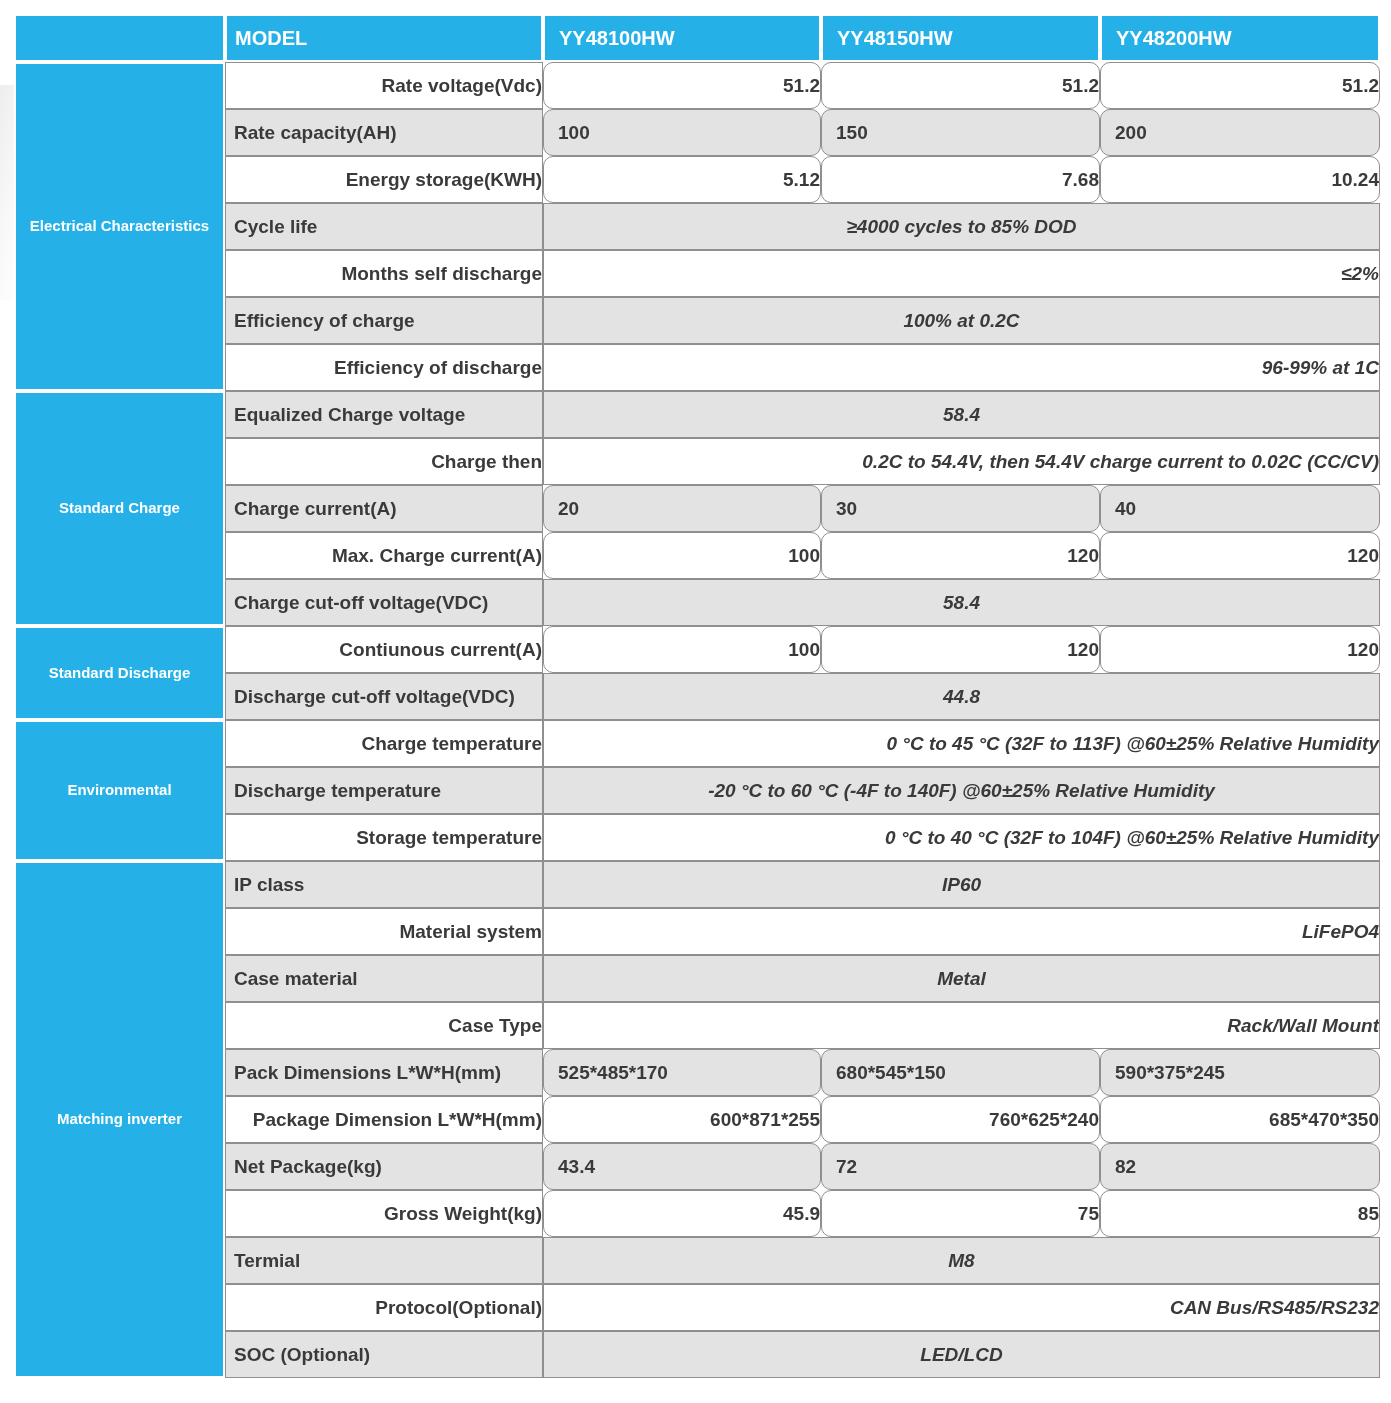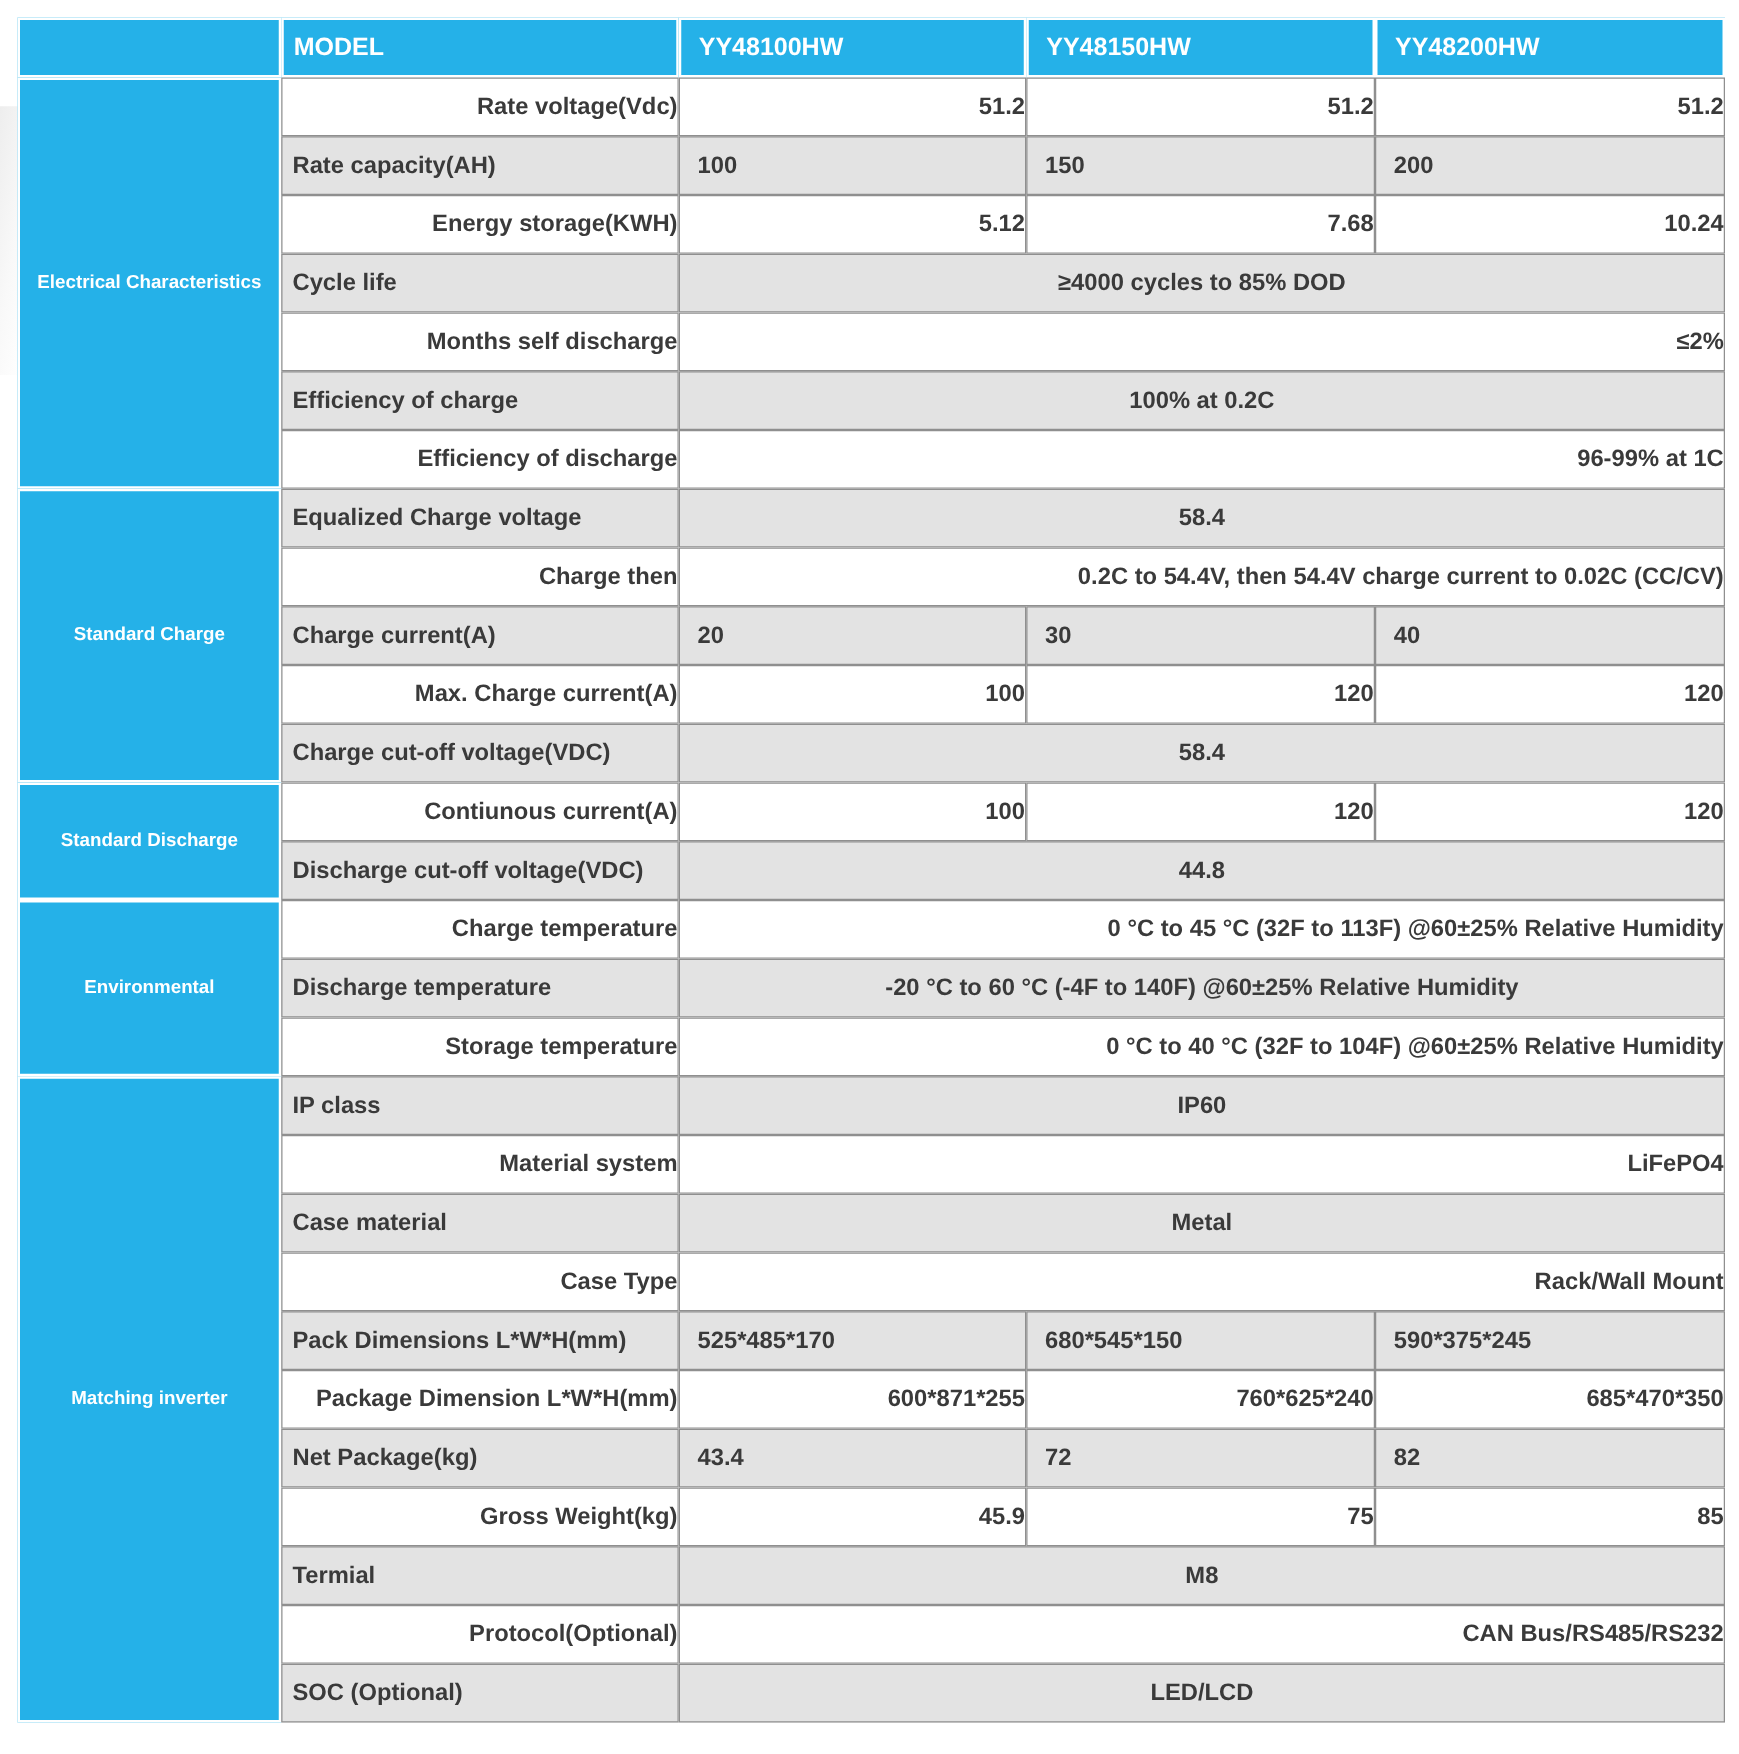--- a/index.html
+++ b/index.html
@@ -42,22 +42,22 @@
     background:var(--accent);color:#ffffff;
     border:2px solid #ffffff;
     text-align:center;font-size:15px;line-height:1.25;
     white-space:normal;padding:0 6px;
   }
   
   .cell{
     border:1px solid var(--border);
     padding-left:8px;text-align:left;
   }
-  .cell.val{padding-left:14px;}
-  .cell.spanv{text-align:center;padding-left:0;}
+  .cell.val{padding-left:14px;border-radius:10px;}
+  .cell.spanv{text-align:center;padding-left:0;font-style:italic;}
   tr.plain .cell{background:var(--plain-row);text-align:right;}
   tr.shade .cell{background:var(--alt-row);margin-left:32px;}
 </style>
 </head>
 <body>
 
 <div class="edge-artifact"></div>
 
 <div class="table-wrap">
   <table class="spec" id="spec-table">

